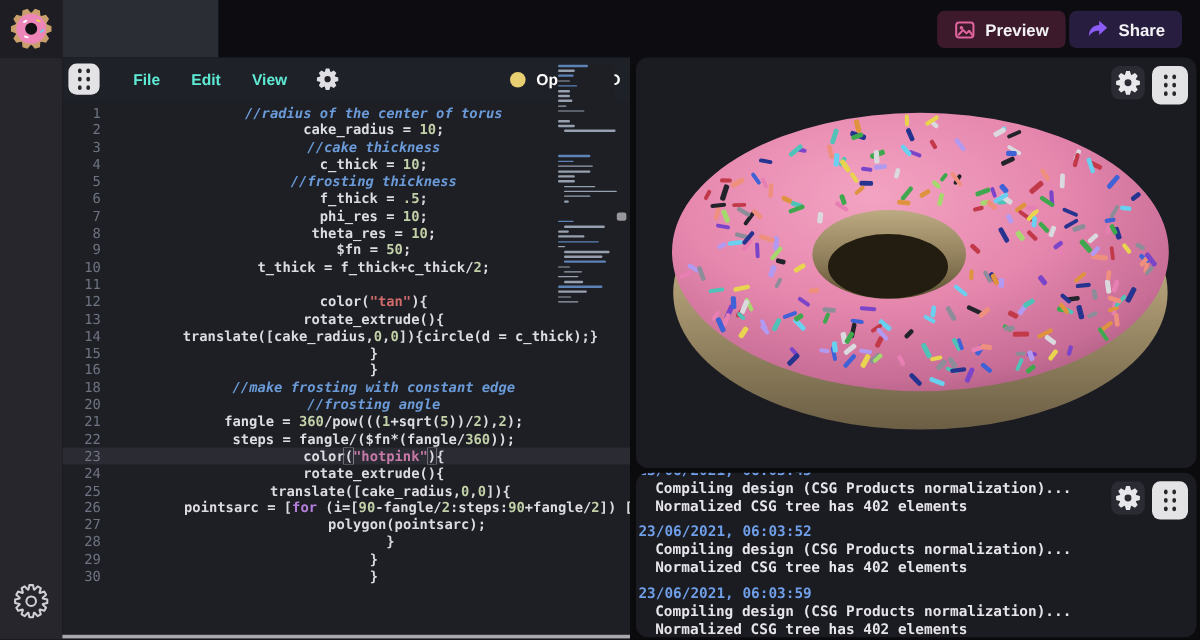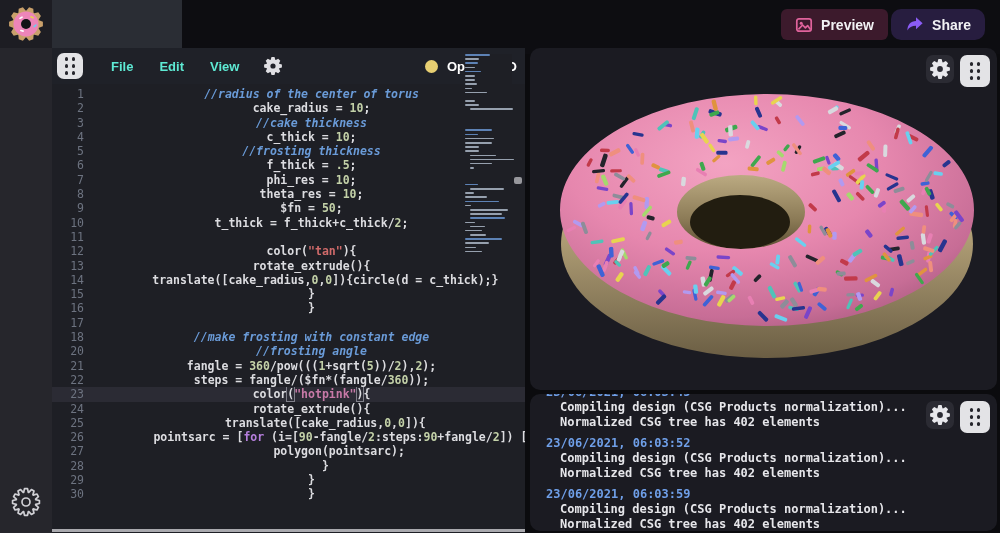--- a/index.html
+++ b/index.html
@@ -8,21 +8,21 @@
 
   
   .topbar { position:absolute; left:0; top:0; width:1000px; height:54px; background:#0d0d11; }
   .logo-cell { position:absolute; left:0; top:0; width:52px; height:48px; background:#1d1d23;
     display:flex; align-items:center; justify-content:center; cursor:pointer; }
   .file-tab { position:absolute; left:52px; top:0; width:130px; height:48px; background:#2a2d34; }
   .tb-btn { position:absolute; top:9px; height:31px; border-radius:6px; display:flex;
     align-items:center; gap:8px; padding:0 14px; cursor:pointer; color:#f2f2f4;
     font-size:14px; font-weight:700; }
   .btn-preview { right:112px; background:#3c1a2c; }
-  .btn-share   { right:15px;  background:#271d3f;border-radius:10px; }
+  .btn-share   { right:15px;  background:#271d3f; }
 
   
   .sidebar { position:absolute; left:0; top:48px; width:52px; height:485px; background:#26262c; }
   .sidebar .gear-bottom { position:absolute; left:50%; bottom:10px; transform:translateX(-50%); }
 
   
   .editor { position:absolute; left:52px; top:48px; width:473px; height:485px; background:#1e1f25; }
   .menubar { position:absolute; left:0; top:0; right:0; height:36px; background:#1f2128;
     display:flex; align-items:center; padding:0 8px 0 5px; }
   .chip { border-radius:7px; display:flex; align-items:center; justify-content:center; cursor:pointer; }
@@ -56,21 +56,21 @@
   .vscroll { position:absolute; right:3px; top:0; width:8px; bottom:8px; }
   .vthumb { position:absolute; left:0; top:129px; width:8px; height:7px; background:#97979c; border-radius:2px; cursor:pointer; }
   .hscroll { position:absolute; left:0; right:0; bottom:1px; height:3px; background:#a9a9ae; cursor:pointer; }
 
   
   .viewport { position:absolute; left:530px; top:48px; width:467px; height:342px;
     background:#1b1b22; border-radius:10px; overflow:hidden; }
   .console { position:absolute; left:530px; top:394px; width:467px; height:137px;
     background:#1b1b22; border-radius:10px; overflow:hidden; }
   .panel-icons { position:absolute; top:7px; right:7px; display:flex; gap:6px; z-index:5; }
-  .log { padding:0 0 0 16px; margin-top:-9px;
+  .log { padding:0 0 0 2px; margin-top:-9px;
     font-family:"DejaVu Sans Mono", monospace; font-size:12px; font-weight:700; }
   .log .entry { margin-bottom:6px; }
   .log .time { color:#6f9fe8; height:15px; line-height:15px; }
   .log .msg  { color:#e6e6ea; height:15px; line-height:15px; padding-left:14px; white-space:pre; }
 </style>
 </head>
 <body>
 
 <div class="topbar">
   <div class="logo-cell">
@@ -149,21 +149,20 @@
       <div class="line"><span class="num">7</span><span class="txt"><span class="tk-pl">phi_res = </span><span class="tk-nu">10</span><span class="tk-pl">;</span></span></div>
       <div class="line"><span class="num">8</span><span class="txt"><span class="tk-pl">theta_res = </span><span class="tk-nu">10</span><span class="tk-pl">;</span></span></div>
       <div class="line"><span class="num">9</span><span class="txt"><span class="tk-pl">$fn = </span><span class="tk-nu">50</span><span class="tk-pl">;</span></span></div>
       <div class="line"><span class="num">10</span><span class="txt"><span class="tk-pl">t_thick = f_thick+c_thick/</span><span class="tk-nu">2</span><span class="tk-pl">;</span></span></div>
       <div class="line"><span class="num">11</span><span class="txt"></span></div>
       <div class="line"><span class="num">12</span><span class="txt"><span class="tk-pl">color(</span><span class="tk-st">"tan"</span><span class="tk-pl">){</span></span></div>
       <div class="line"><span class="num">13</span><span class="txt"><span class="tk-pl">rotate_extrude(){</span></span></div>
       <div class="line"><span class="num">14</span><span class="txt"><span class="tk-pl">    translate([cake_radius,</span><span class="tk-nu">0</span><span class="tk-pl">,</span><span class="tk-nu">0</span><span class="tk-pl">]){circle(d = c_thick);}</span></span></div>
       <div class="line"><span class="num">15</span><span class="txt"><span class="tk-pl">}</span></span></div>
       <div class="line"><span class="num">16</span><span class="txt"><span class="tk-pl">}</span></span></div>
-      <div class="line"><span class="num">17</span><span class="txt"></span></div>
       <div class="line"><span class="num">18</span><span class="txt"><span class="tk-cm">//make frosting with constant edge</span></span></div>
       <div class="line"><span class="num">20</span><span class="txt"><span class="tk-cm">//frosting angle</span></span></div>
       <div class="line"><span class="num">21</span><span class="txt"><span class="tk-pl">fangle = </span><span class="tk-nu">360</span><span class="tk-pl">/pow(((</span><span class="tk-nu">1</span><span class="tk-pl">+sqrt(</span><span class="tk-nu">5</span><span class="tk-pl">))/</span><span class="tk-nu">2</span><span class="tk-pl">),</span><span class="tk-nu">2</span><span class="tk-pl">);</span></span></div>
       <div class="line"><span class="num">22</span><span class="txt"><span class="tk-pl">steps = fangle/($fn*(fangle/</span><span class="tk-nu">360</span><span class="tk-pl">));</span></span></div>
       <div class="line cur"><span class="num">23</span><span class="txt"><span class="tk-pl">color</span><span class="tk-bx">(</span><span class="tk-sp">"hotpink"</span><span class="tk-bx">)</span><span class="tk-pl">{</span></span></div>
       <div class="line"><span class="num">24</span><span class="txt"><span class="tk-pl">rotate_extrude(){</span></span></div>
       <div class="line"><span class="num">25</span><span class="txt"><span class="tk-pl">    translate([cake_radius,</span><span class="tk-nu">0</span><span class="tk-pl">,</span><span class="tk-nu">0</span><span class="tk-pl">]){</span></span></div>
       <div class="line"><span class="num">26</span><span class="txt"><span class="tk-pl">        pointsarc = [</span><span class="tk-kw">for</span><span class="tk-pl"> (i=[</span><span class="tk-nu">90</span><span class="tk-pl">-fangle/</span><span class="tk-nu">2</span><span class="tk-pl">:steps:</span><span class="tk-nu">90</span><span class="tk-pl">+fangle/</span><span class="tk-nu">2</span><span class="tk-pl">]) [(</span></span></div>
       <div class="line"><span class="num">27</span><span class="txt"><span class="tk-pl">        polygon(pointsarc);</span></span></div>
       <div class="line"><span class="num">28</span><span class="txt"><span class="tk-pl">    }</span></span></div>

